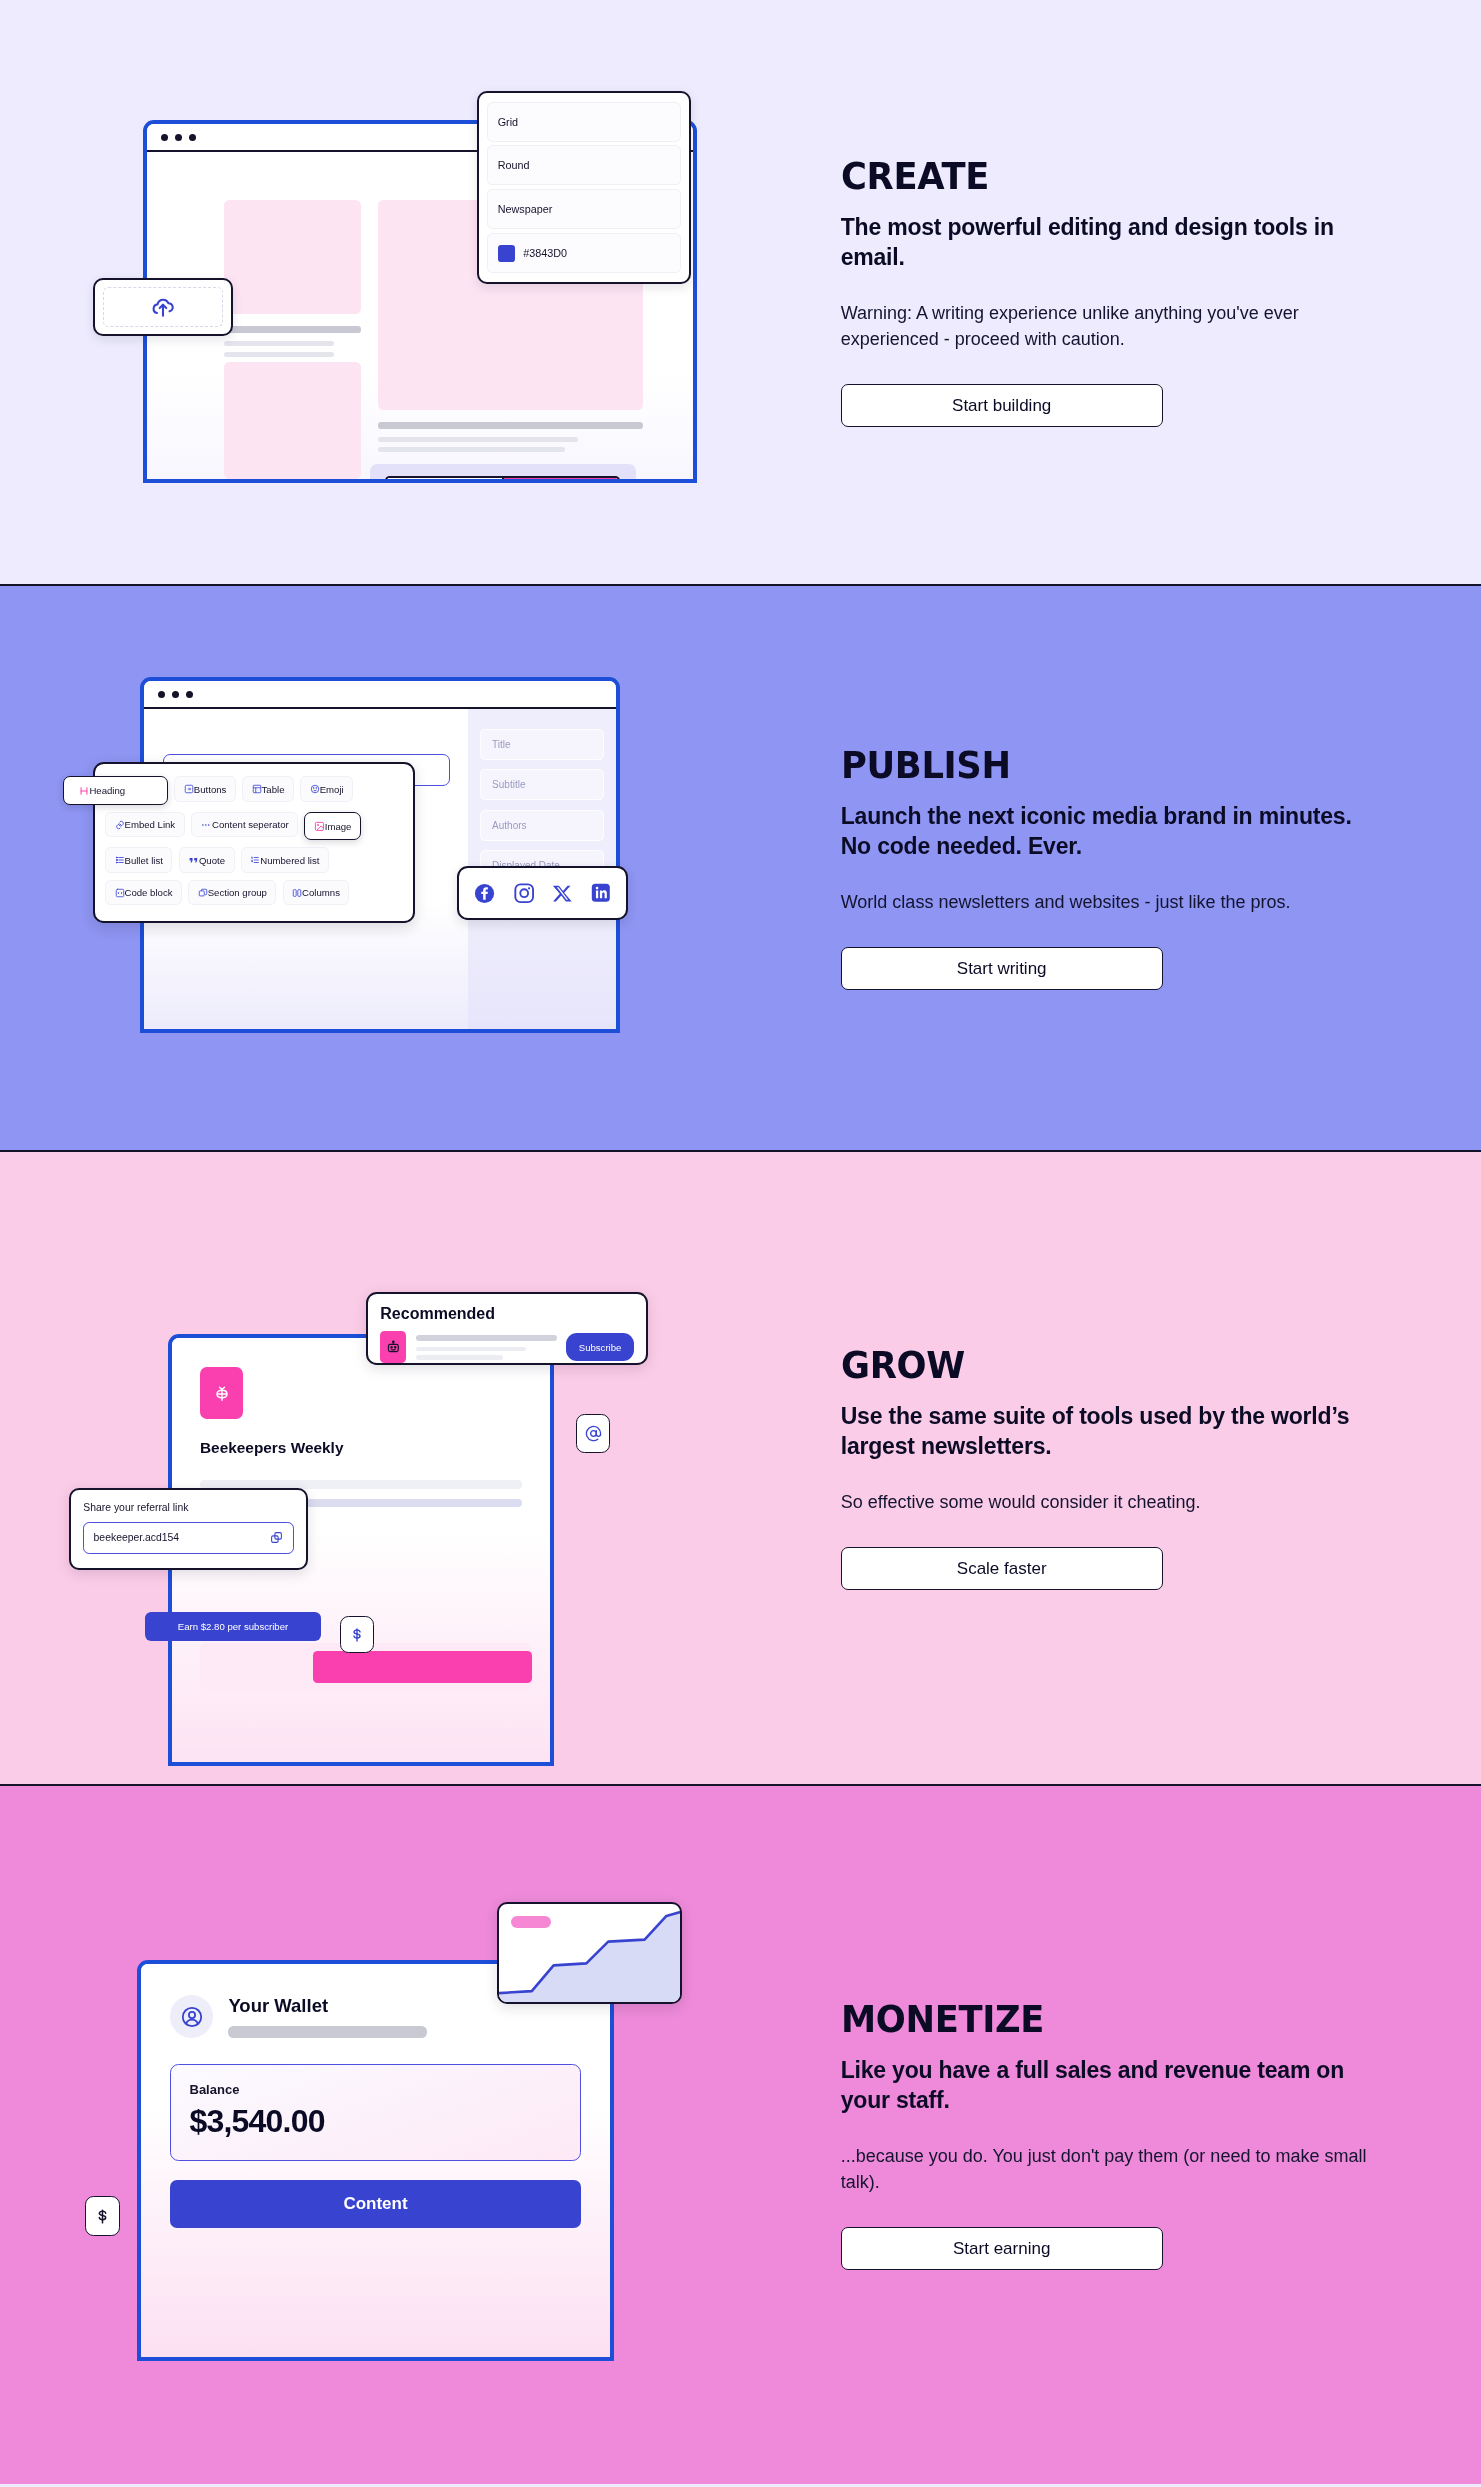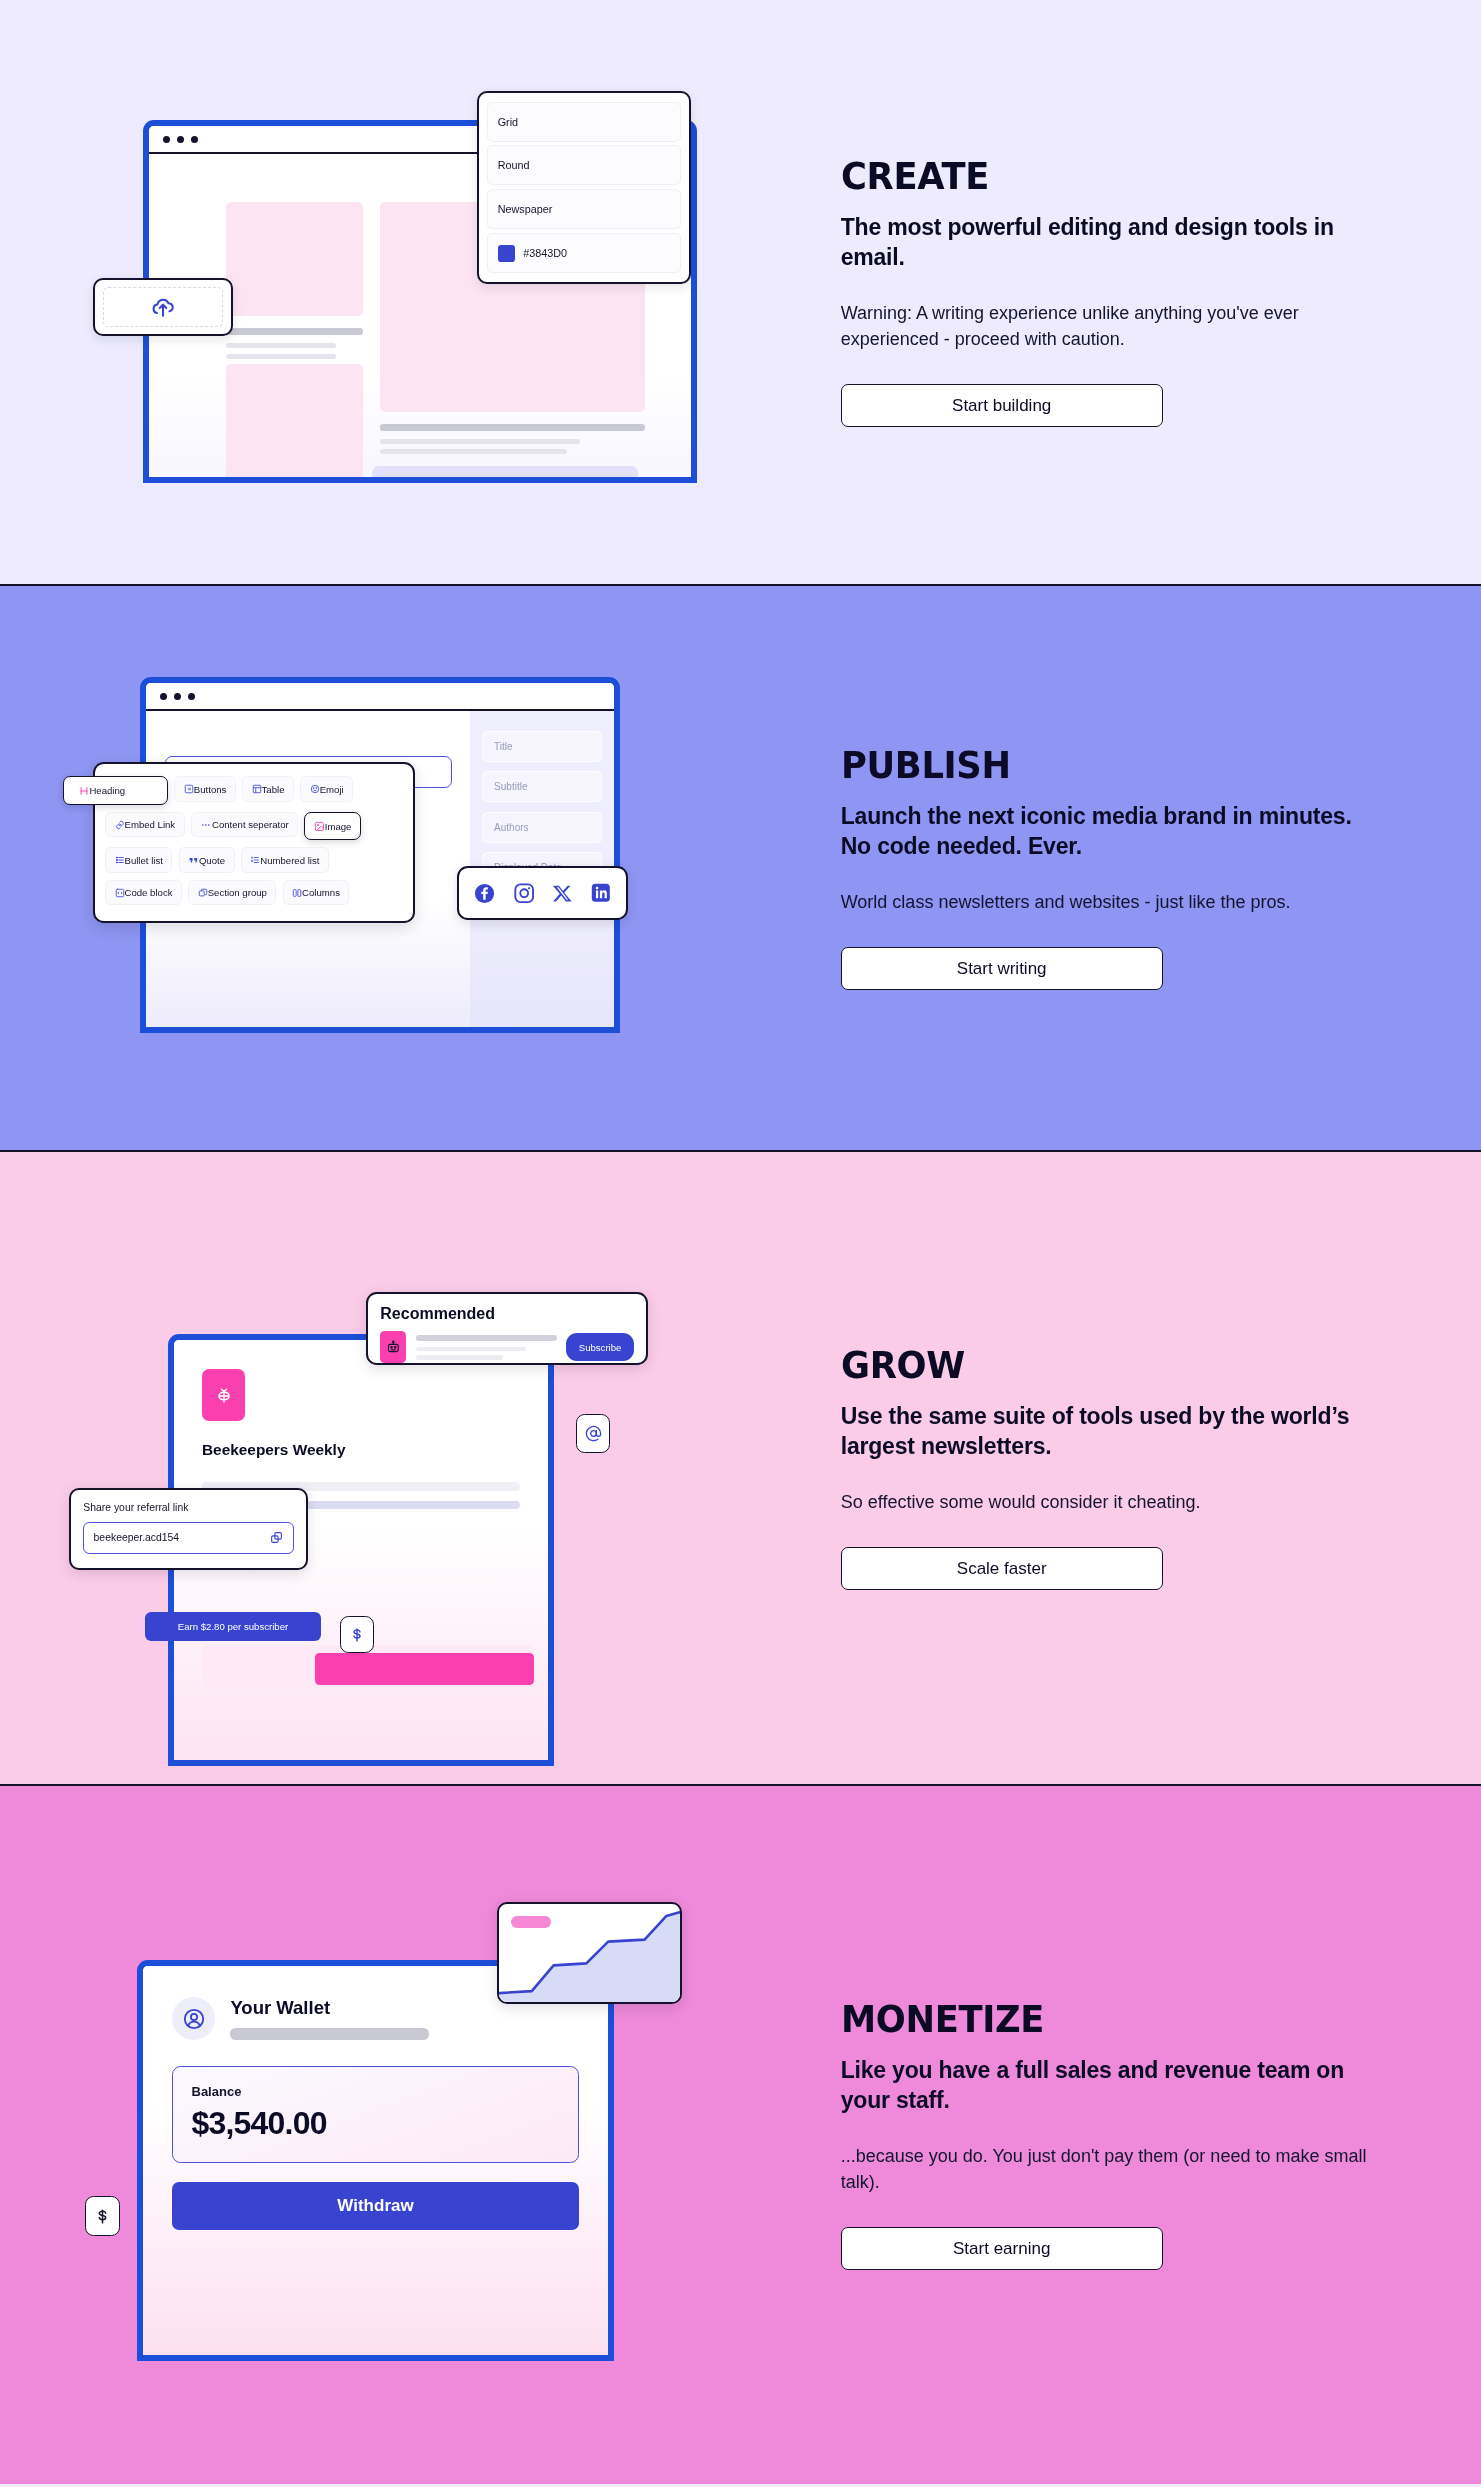--- a/index.html
+++ b/index.html
@@ -77,21 +77,21 @@
     font-size: 17px;
     color: #0B0B26;
     cursor: pointer;
     font-family: "Liberation Sans", sans-serif;
   }
 
   
   .win {
     position: absolute;
     background: #fff;
-    border: 6px solid #1d4ed8;
+    border: 4px solid #1d4ed8;
     border-radius: 10.8px 10.8px 0 0;
     overflow: hidden;
   }
   .win-bar {
     height: 28px;
     border-bottom: 2px solid #15132B;
     display: flex;
     align-items: center;
     padding-left: 14px;
     gap: 7px;
@@ -661,21 +661,21 @@
             </span>
             <span>
               <span class="m-wallet">Your Wallet</span>
               <span class="m-sk" style="display:block"></span>
             </span>
           </div>
           <div class="m-bal">
             <div class="m-bal-l">Balance</div>
             <div class="m-bal-v">$3,540.00</div>
           </div>
-          <div class="m-wd">Withdraw</div>
+          <div class="m-wd">Content</div>
         </div>
       </div>
 
       <div class="card m-chart" style="top:116px;">
         <span class="m-pill"></span>
         <svg width="182" height="99" viewBox="0 0 100 100" preserveAspectRatio="none" style="position:absolute;left:0;top:0;">
           <polygon points="0,90 18,88 30,62 48,60 60,38 80,36 92,12 100,8 100,100 0,100" fill="#D8DBF5"></polygon>
           <polyline points="0,90 18,88 30,62 48,60 60,38 80,36 92,12 100,8" fill="none" stroke="#3843D0" stroke-width="2.6" vector-effect="non-scaling-stroke" stroke-linejoin="round"></polyline>
         </svg>
       </div>

